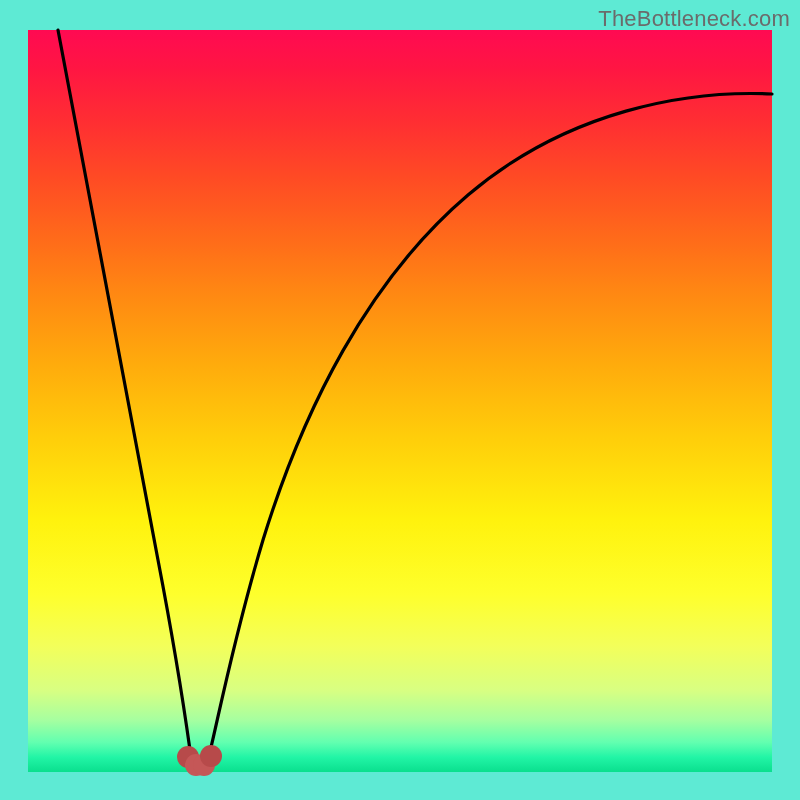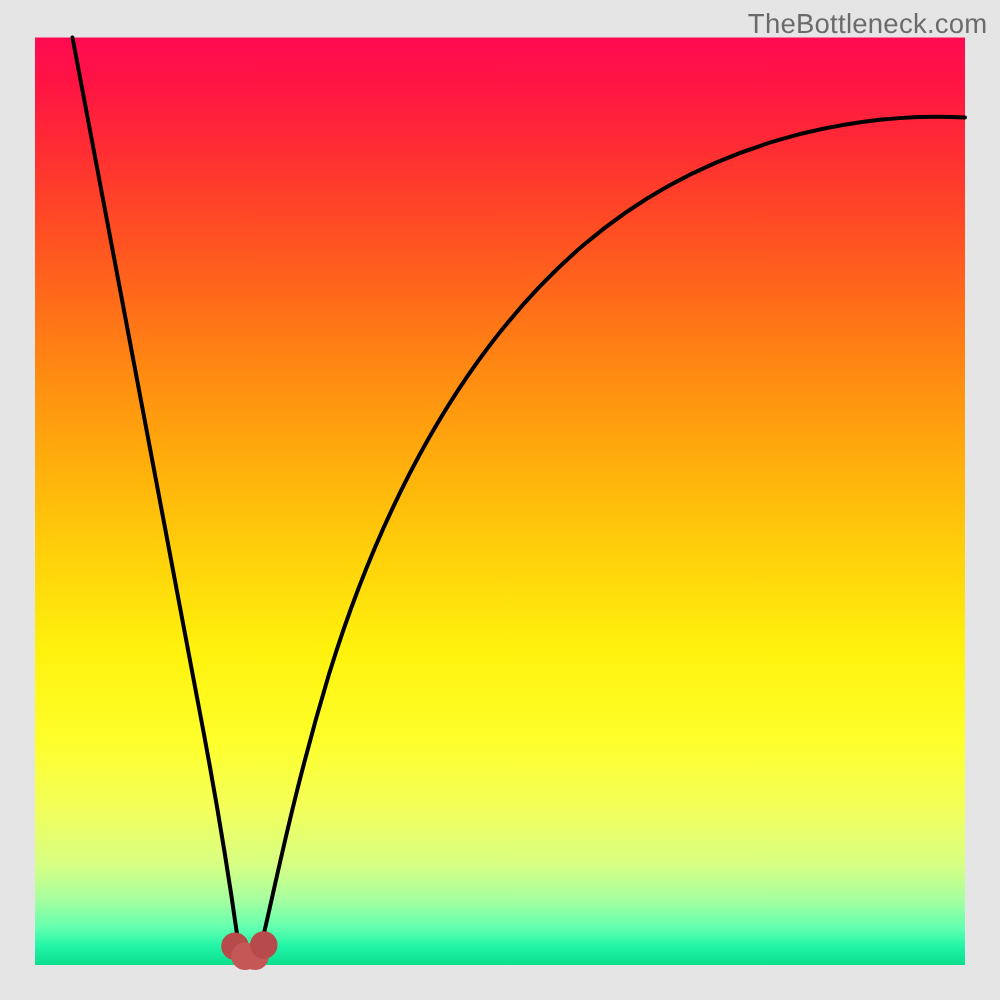--- a/index.html
+++ b/index.html
@@ -10,21 +10,21 @@
     overflow: hidden;
     background: #000;
     font-family: Arial, Helvetica, sans-serif;
   }
   .frame {
     position: absolute;
     left: 0;
     top: 0;
     width: 800px;
     height: 800px;
-    background: #e5e5e5;
+    background: #5eead4;
   }
   .plot {
     position: absolute;
     left: 28px;
     top: 30px;
     width: 744px;
     height: 742px;
     
     background: linear-gradient(to bottom,
       #ff0a52 0%,

